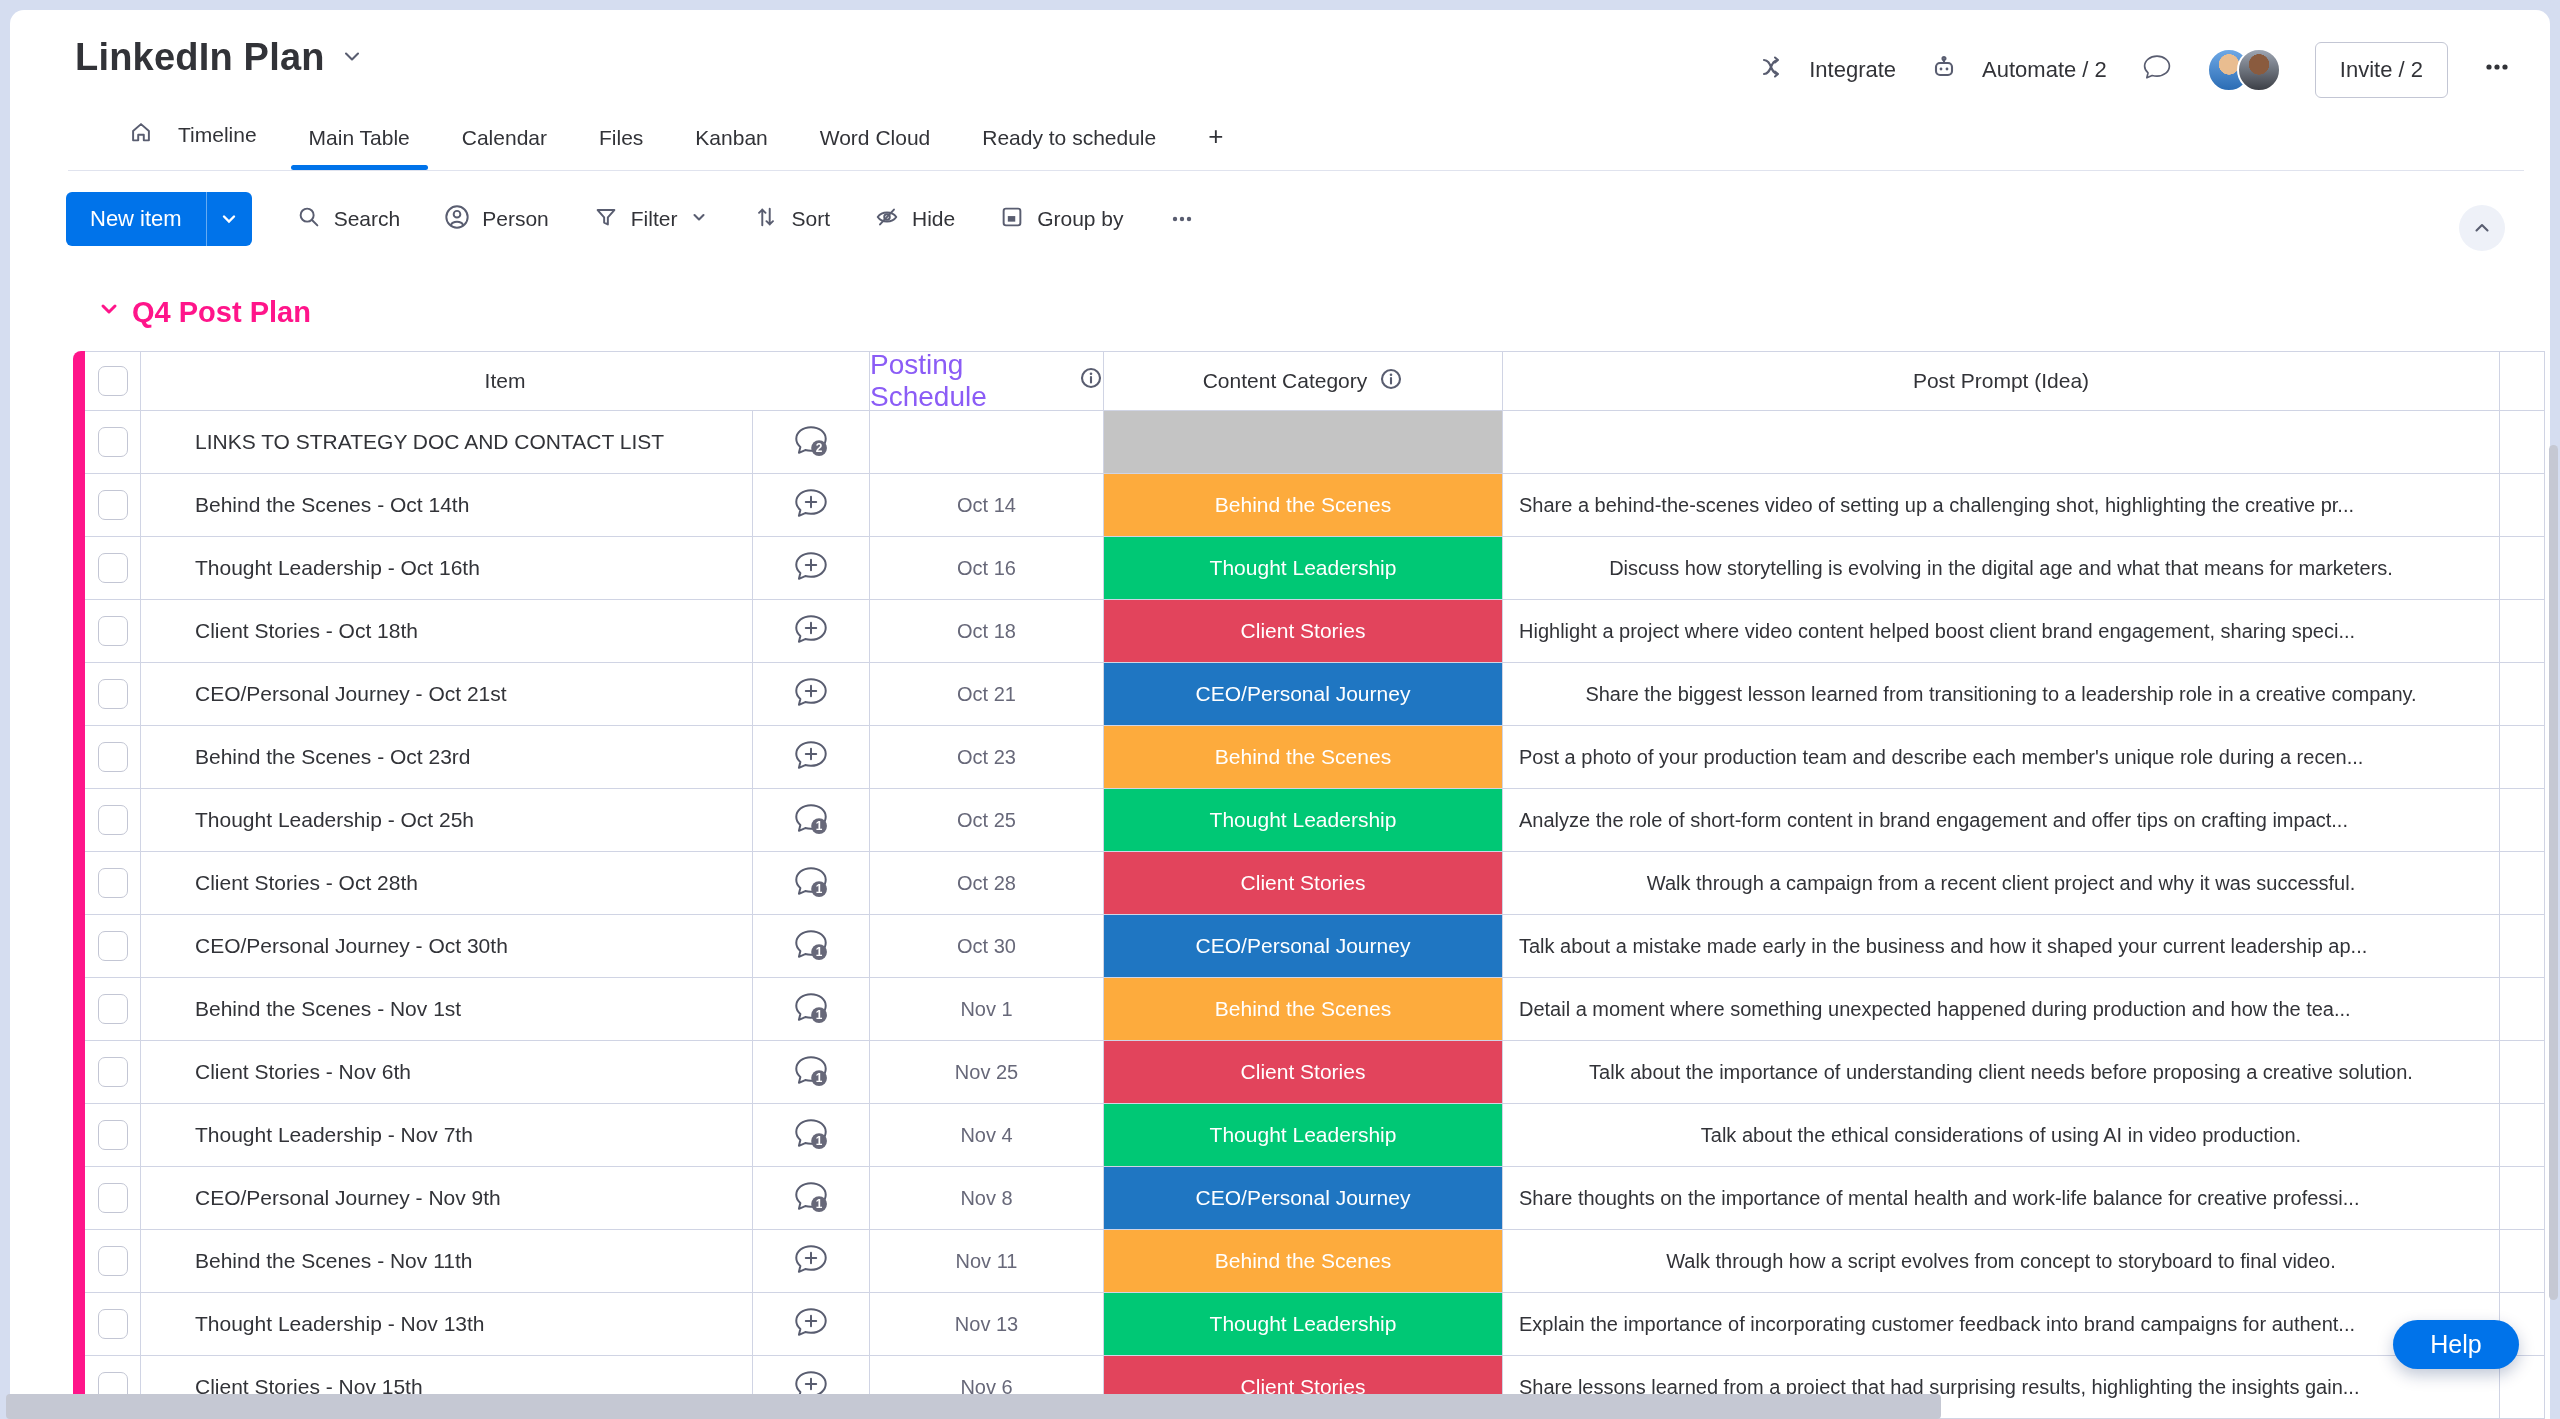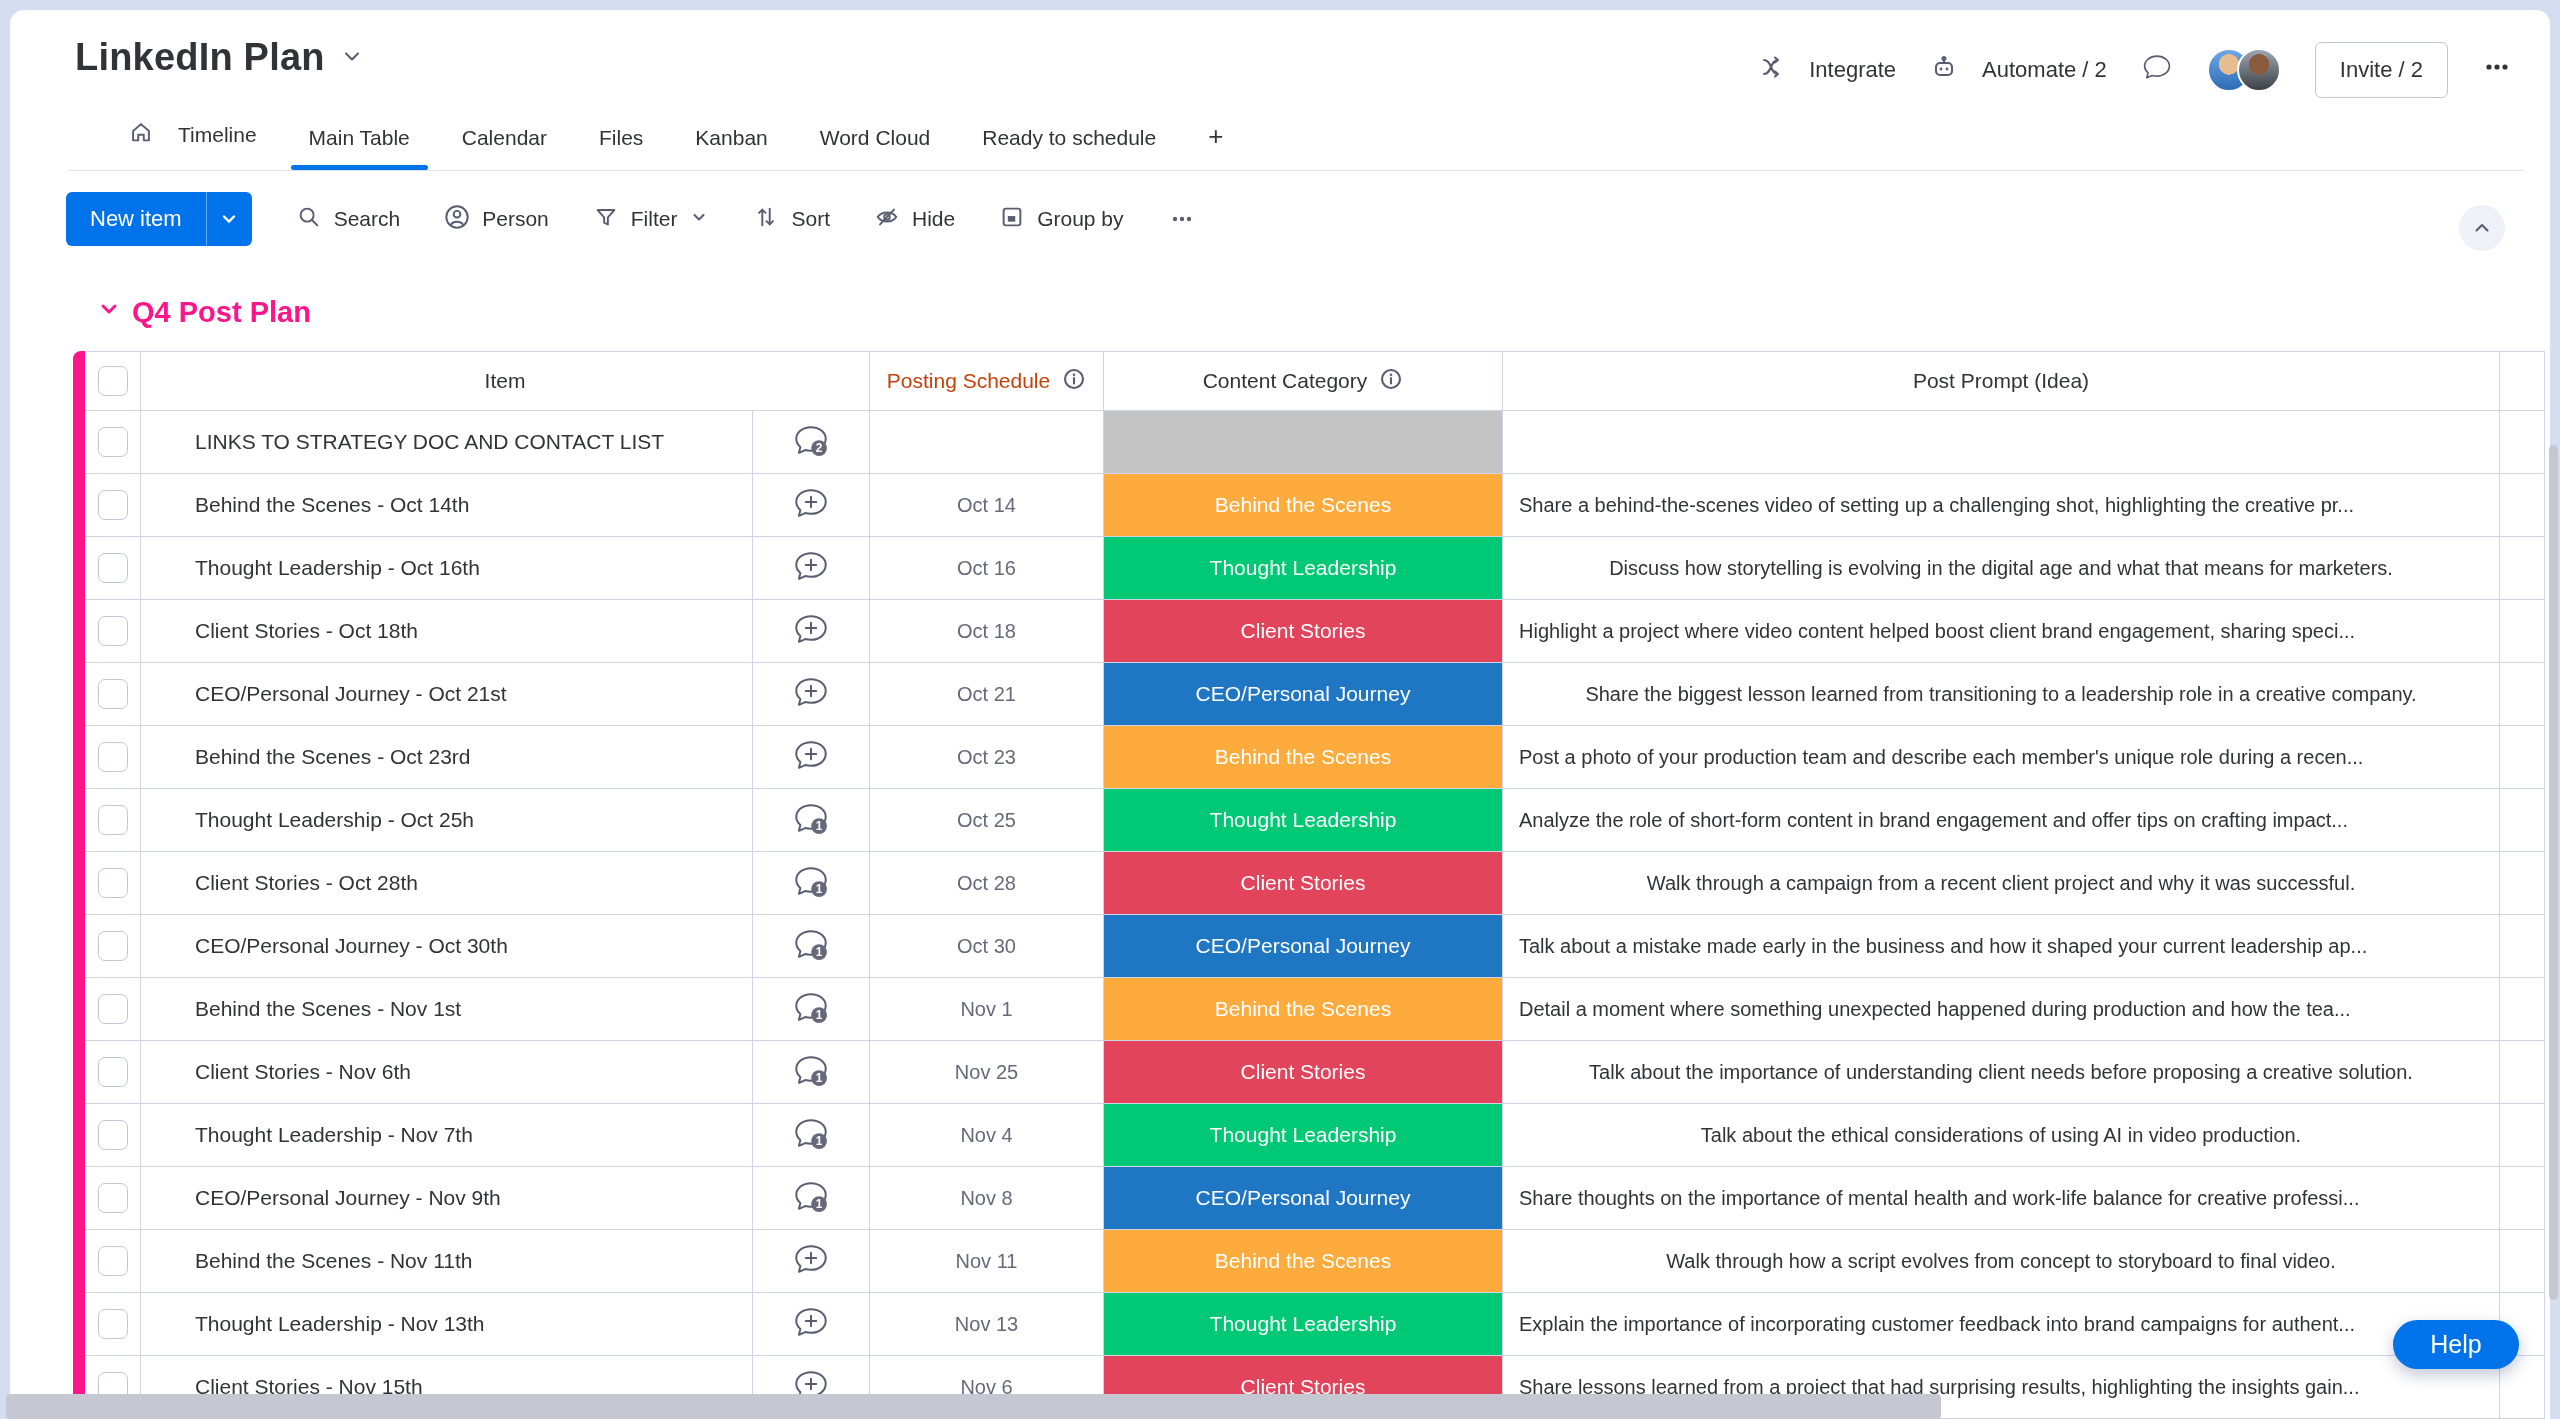--- a/index.html
+++ b/index.html
@@ -260,21 +260,21 @@
 
     <div class="group-rail" style="background: rgb(255, 21, 138);"></div>
     <div class="tableview">
       <div class="thead">
         <div class="cell c-check">
           <span class="checkbox"></span>
         </div>
         <div class="cell c-itemhead hcell">
           <span>Item</span>
         </div>
-        <div class="cell c-date hcell" style="color:#c2410c;font-size:21px;">
+        <div class="cell c-date hcell" style="color:#8b5cf6;font-size:28px;">
           <span>Posting Schedule</span>
           <span>
             <svg width="24" height="24" viewBox="0 0 24 24">
                 <circle class="ic" stroke-width="1.8" cx="12" cy="12" r="9"></circle>
                 <path class="ic" stroke-width="1.8" d="M12 11 V16.5"></path>
                 <circle cx="12" cy="7.8" r="1.3" fill="#595d70"></circle>
               </svg>
           </span>
         </div>
         <div class="cell c-cat hcell">

